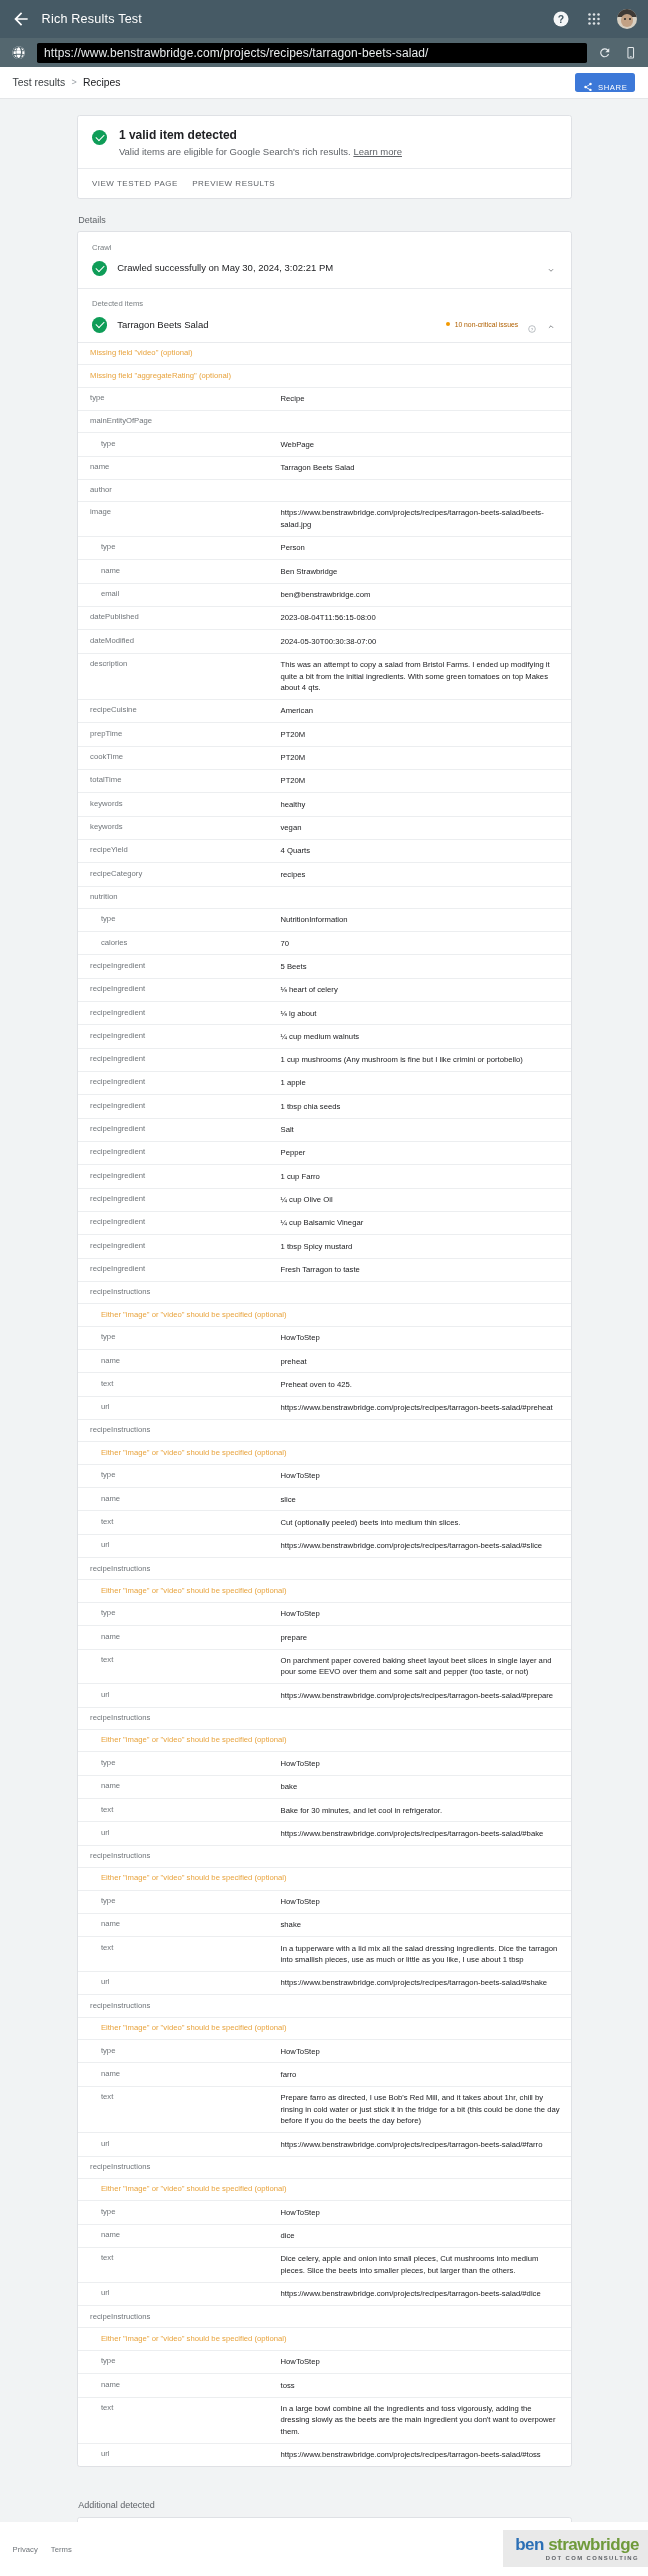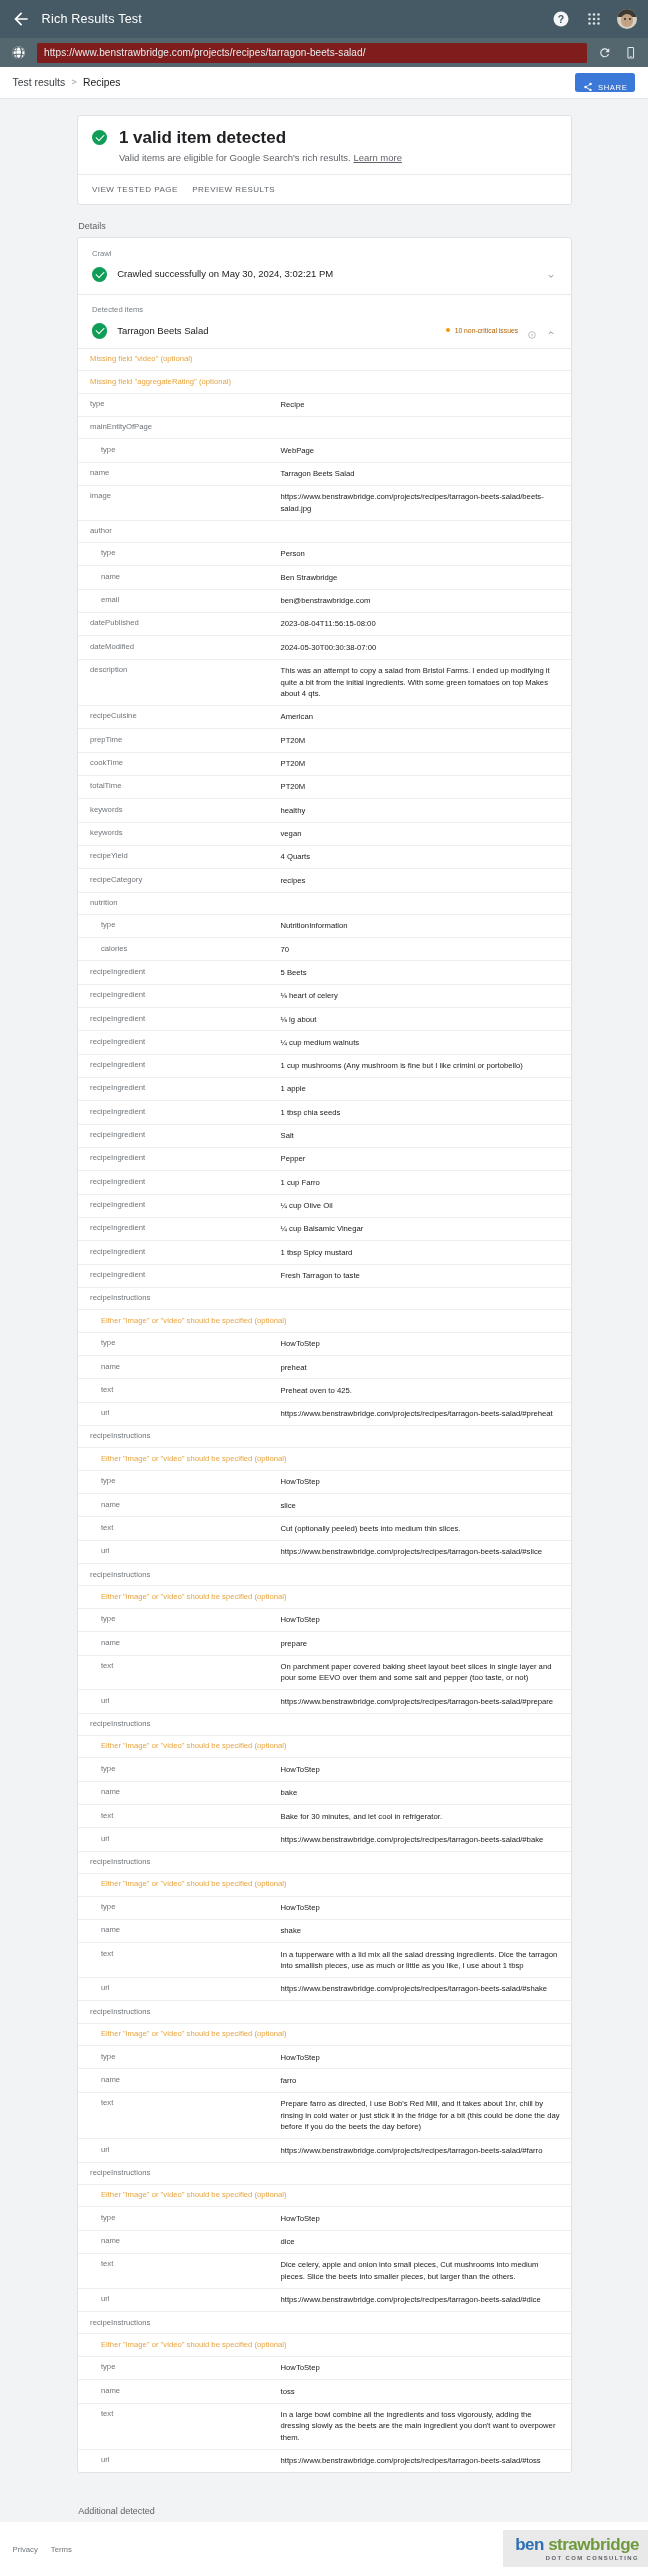--- a/index.html
+++ b/index.html
@@ -30,23 +30,23 @@
   .avatar .a-face { position:absolute; left:3.6px; top:5.4px; width:12.6px; height:12.6px; border-radius:50%; background:#c2a184; }
   .avatar .a-eye { position:absolute; width:1.8px; height:1.8px; background:#2b2b2b; border-radius:50%; top:9px; }
 
   
   .urlbar {
     height:29px; background:#54676f; display:flex; align-items:center;
     padding:0 10.8px; gap:10.8px;
   }
   .globe-icon { width:15.3px; height:15.3px; flex:0 0 15.3px; }
   .url-field {
-    flex:1; height:20px; background:#7f1d1d; border-radius:1.8px;
+    flex:1; height:20px; background:#000000; border-radius:1.8px;
     display:flex; align-items:center; padding:0 7.2px;
-    color:#e8eced; font-size:10px; letter-spacing:0.1px; cursor:text;
+    color:#e8eced; font-size:12px; letter-spacing:0.1px; cursor:text;
     overflow:hidden; white-space:nowrap;
   }
   .url-actions { display:flex; align-items:center; gap:12.6px; }
   .refresh-icon, .mobile-icon { width:13.5px; height:13.5px; cursor:pointer; }
 
   
   .crumbbar {
     height:31.5px; background:#fff; display:flex; align-items:center;
     padding:0 12.6px; border-bottom:0.9px solid #e4e6e8;
   }
@@ -74,21 +74,21 @@
   .valid-top { display:flex; gap:11.7px; padding:12.6px 14.4px 11.7px 14.4px; align-items:flex-start; }
   .check-circle {
     width:15.3px; height:15.3px; border-radius:50%; background:#0f9d58;
     flex:0 0 15.3px; position:relative; margin-top:1.8px;
   }
   .check-circle::after{
     content:""; position:absolute; left:4px; top:4px; width:7.2px; height:4px;
     border-left:1.5px solid #fff; border-bottom:1.5px solid #fff;
     transform:rotate(-45deg);
   }
-  .valid-title { font-size:17px; font-weight:bold; color:#202124; margin-bottom:3.6px; }
+  .valid-title { font-size:12px; font-weight:bold; color:#202124; margin-bottom:3.6px; }
   .valid-sub { font-size:9.5px; color:#5f6368; }
   .valid-sub a { color:#5f6368; text-decoration:underline; cursor:pointer; }
   .valid-actions {
     border-top:0.9px solid #e8eaed; padding:10px 14.4px; display:flex; gap:14.4px;
   }
   .text-btn {
     font-size:8px; letter-spacing:0.5px; color:#5f6368; cursor:pointer;
   }
 
   .section-label { font-size:9px; color:#5f6368; margin:0 0 5.4px 1.8px; }
@@ -303,26 +303,26 @@
             </div>
             <div class="prow">
               <div class="pkey indent1">type</div>
               <div class="pval">WebPage</div>
             </div>
             <div class="prow">
               <div class="pkey">name</div>
               <div class="pval">Tarragon Beets Salad</div>
             </div>
             <div class="prow">
+              <div class="pkey">author</div>
+              <div class="pval"></div>
+            </div>
+            <div class="prow">
               <div class="pkey">image</div>
               <div class="pval">https://www.benstrawbridge.com/projects/recipes/tarragon-beets-salad/beets-salad.jpg</div>
-            </div>
-            <div class="prow">
-              <div class="pkey">author</div>
-              <div class="pval"></div>
             </div>
             <div class="prow">
               <div class="pkey indent1">type</div>
               <div class="pval">Person</div>
             </div>
             <div class="prow">
               <div class="pkey indent1">name</div>
               <div class="pval">Ben Strawbridge</div>
             </div>
             <div class="prow">

